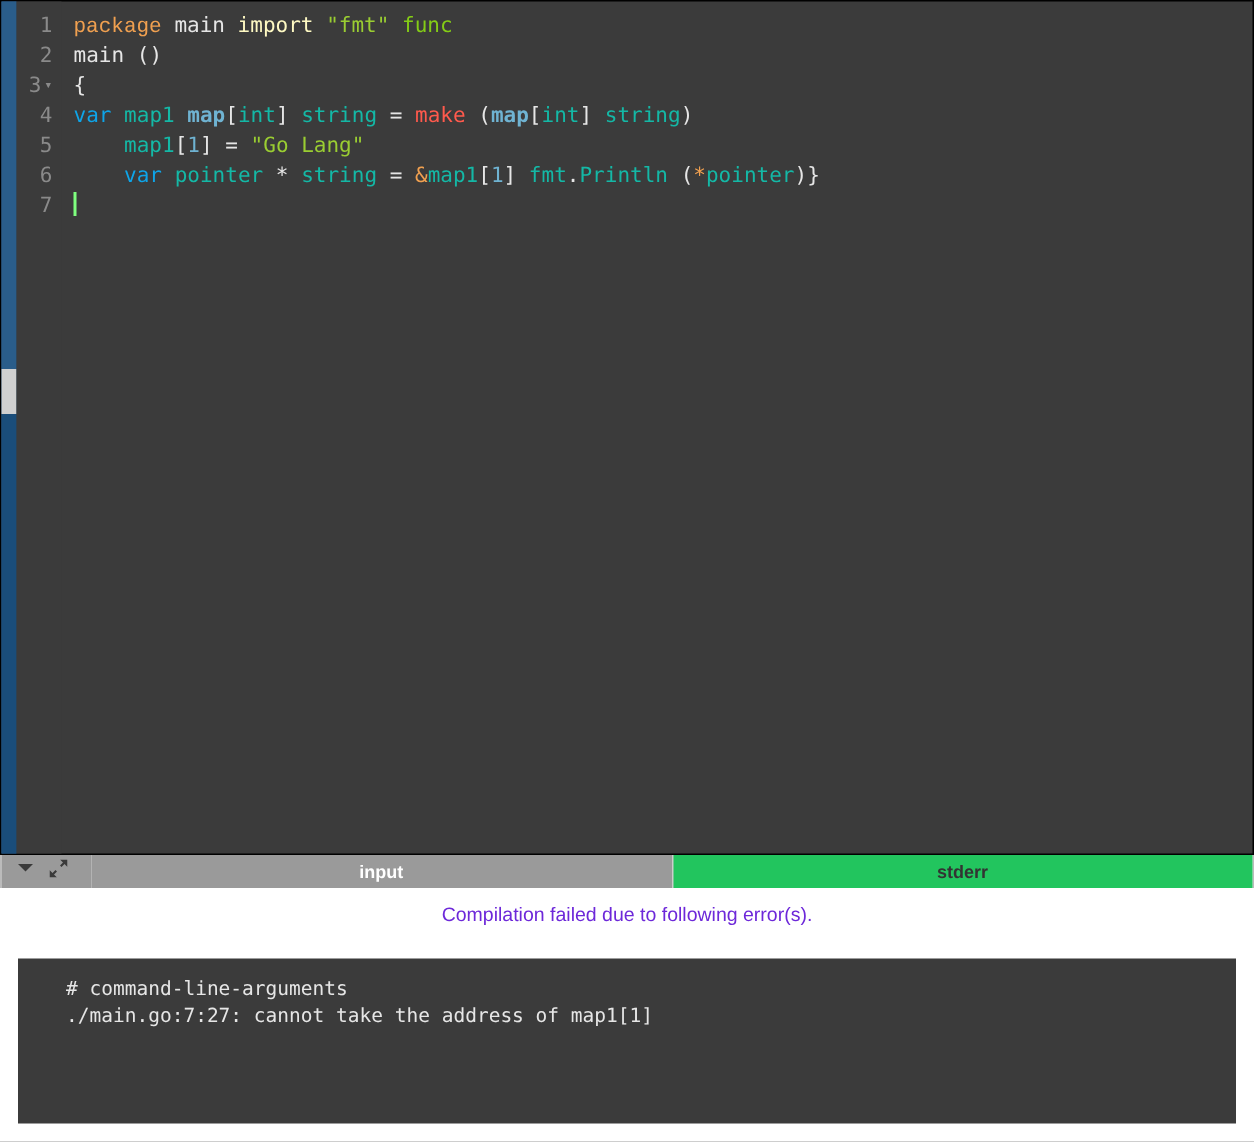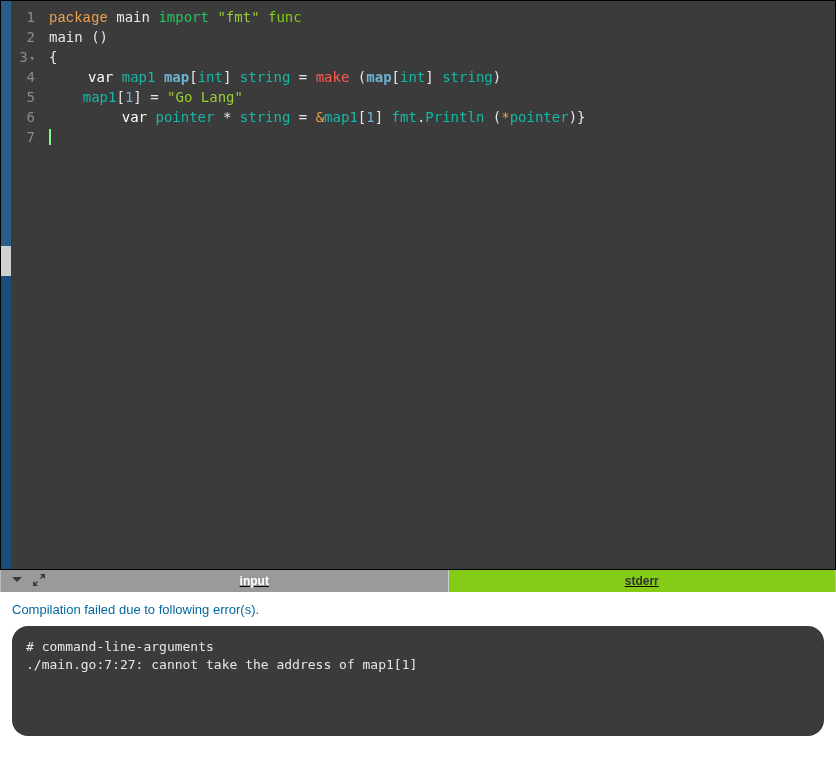--- a/index.html
+++ b/index.html
@@ -56,41 +56,40 @@
   .code-line { height: 20px; }
   .cursor {
     display: inline-block;
     width: 2px;
     height: 16px;
     background: #7fff7f;
     vertical-align: middle;
     margin-bottom: 2px;
   }
   .kw-package { color: #f0a050; font-family: Liberation Mono, monospace; }
-  .kw-import  { color: #22c55e; }
+  .kw-import  { color: #fef9c3; }
   .kw-func    { color: #84cc16; }
-  .kw-var     { color: #ffffff; margin-left: 39px; }
+  .kw-var     { color: #0ea5e9; }
   .kw-make    { color: #ff5a4d; }
   .ident      { color: #14b8a6; }
   .name-main  { color: #e6e6e6; font-weight: 500; text-align: center; }
   .str        { color: #9acd32; }
   .num        { color: #6fb3d2; }
   .punct      { color: #e6e6e6; }
   .amp        { color: #f0a050; }
   .star       { color: #f0a050; }
   .mapkw      { color: #6fb3d2; font-weight: bold; }
 
   .panel-controls {
     height: 22px;
     background: #ffffff;
     display: flex;
     align-items: stretch;
     border-left: 1px solid #bbb;
     border-right: 1px solid #bbb;
-    text-decoration: underline;
   }
   .ctrl-left {
     width: 60px;
     background: #9a9a9a;
     display: flex;
     align-items: center;
     gap: 10px;
     padding-left: 10px;
   }
   .ctrl-left svg { fill: #3a3a3a; }
@@ -102,39 +101,40 @@
     font-family: Arial, sans-serif;
     font-size: 12px;
     font-weight: bold;
     cursor: pointer;
   }
   .tab-input {
     background: #9a9a9a;
     color: #ffffff;
   }
   .tab-stderr {
-    background: #84cc16;
+    background: #22c55e;
     color: #333333;
     border-left: 1px solid #ccc;
   }
   .output-area {
     padding: 10px 12px 14px 12px;
     background: #ffffff;
   }
   .error-msg {
-    color: #0369a1;
+    color: #6d28d9;
     font-family: Arial, sans-serif;
     font-size: 13px;
-    margin-bottom: 9px;
+    margin-bottom: 22px;
+    text-align: center;
   }
   .console {
     background: #3b3b3b;
     color: #e6e6e6;
-    border-radius: 16px;
-    padding: 12px 14px;
+    border-radius: 0;
+    padding: 12px 32px;
     min-height: 110px;
     font-size: 13px;
     line-height: 18px;
     white-space: pre;
   }
 </style>
 </head>
 <body>
 
 <div class="editor-area">

